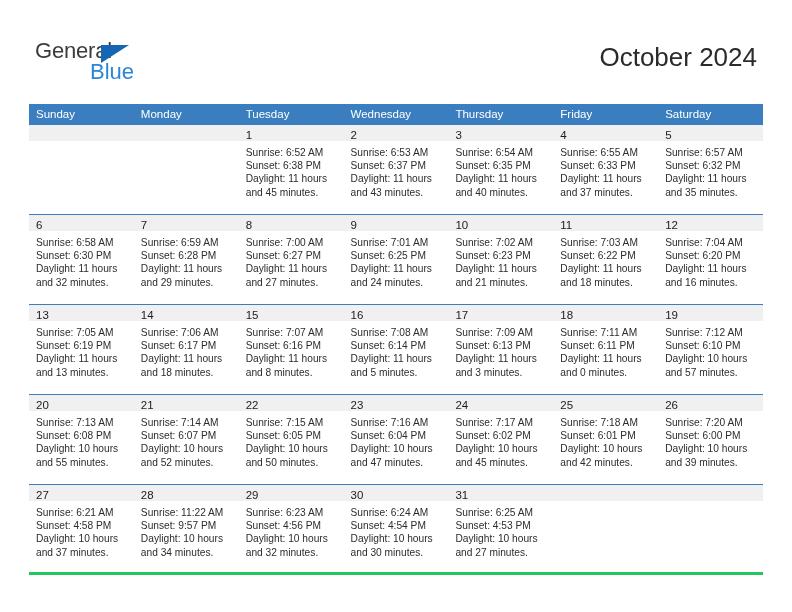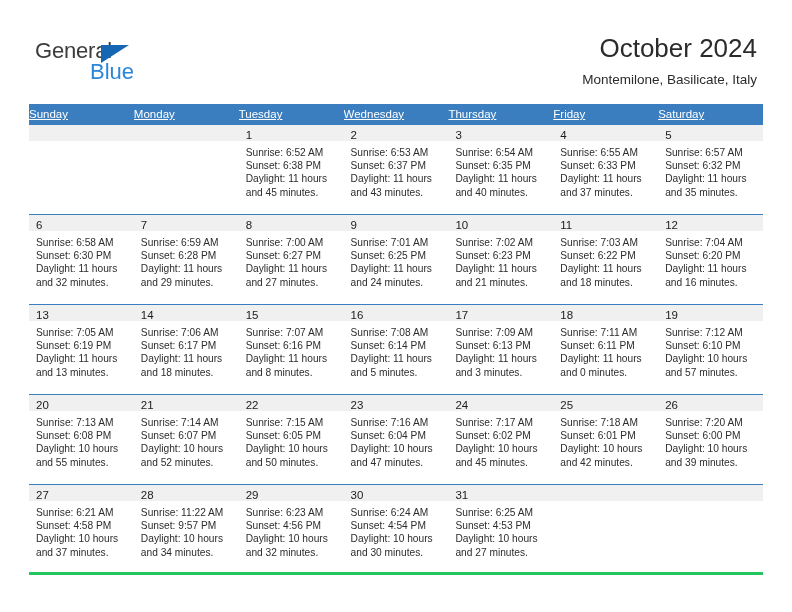--- a/index.html
+++ b/index.html
@@ -66,20 +66,21 @@
     position: absolute;
     right: 35px;
     top: 32px;
     text-align: right;
   }
   .cal-title {
     font-size: 26px;
     color: #2b2b2b;
     line-height: 32px;
     white-space: nowrap;
+    margin-top: 9px;
   }
   .cal-subtitle {
     font-size: 13.5px;
     color: #2b2b2b;
     line-height: 20px;
     margin-top: 6px;
     white-space: nowrap;
   }
 
   
@@ -92,24 +93,24 @@
   .weekdays {
     display: flex;
     background: #3a7ec0;
     height: 21px;
   }
   .weekday {
     flex: 1 1 0;
     color: #ffffff;
     font-size: 11.5px;
     line-height: 21px;
+    padding-left: 7px;
     box-sizing: border-box;
     white-space: nowrap;
     overflow: hidden;
-    text-decoration: underline;
   }
   .week {
     display: flex;
     height: 90px;
     border-bottom: 1px solid #3a7ec0;
     box-sizing: border-box;
   }
   .week:last-child {
     border-bottom: 3px solid #22c55e;
   }
@@ -152,21 +153,20 @@
   <div class="header">
 
     <div class="logo">
       <span class="logo-general">General</span>
       <span class="logo-triangle"></span>
       <span class="logo-blue">Blue</span>
     </div>
 
     <div class="title-block">
       <div class="cal-title">October 2024</div>
-      <div class="cal-subtitle">Montemilone, Basilicate, Italy</div>
     </div>
 
   </div>
 
   <div class="calendar">
     <div class="weekdays">
         <div class="weekday">Sunday</div>
         <div class="weekday">Monday</div>
         <div class="weekday">Tuesday</div>
         <div class="weekday">Wednesday</div>

